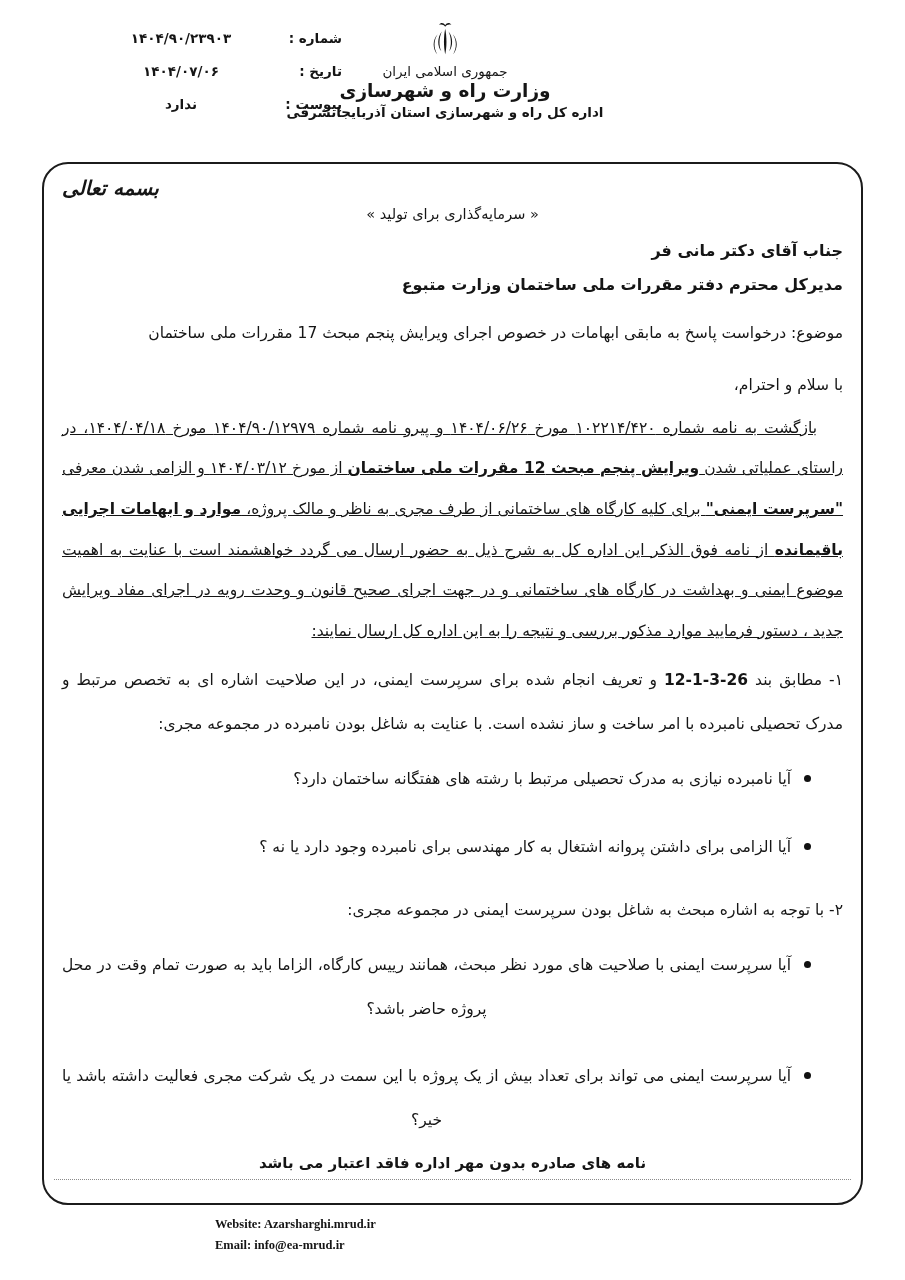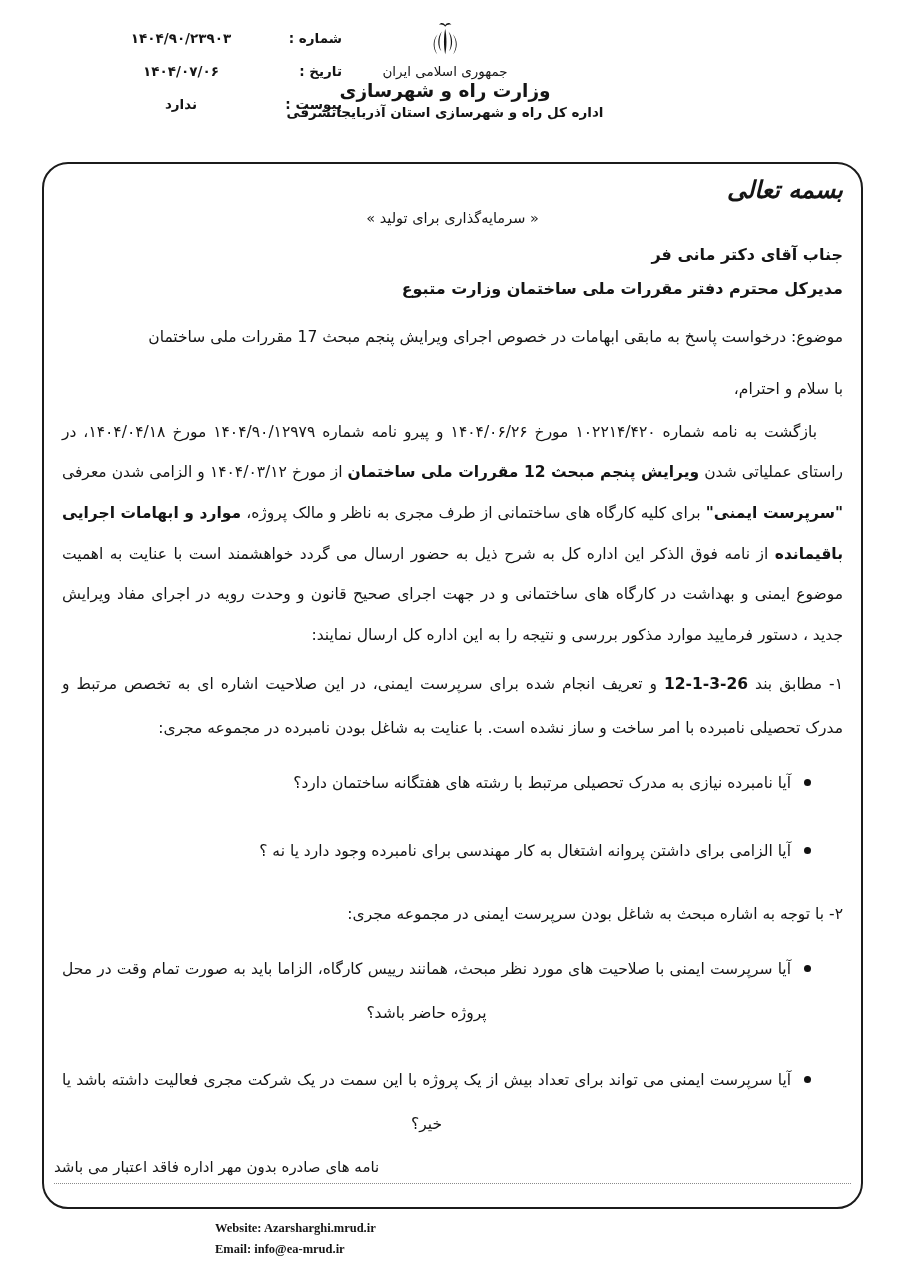--- a/index.html
+++ b/index.html
@@ -20,34 +20,34 @@
   .lh-row{display:flex;margin-bottom:17px;align-items:baseline;}
   .lh-label{width:72px;flex:none;}
   .lh-value{flex:1;text-align:center;}
 
   
   .frame{
     flex:1;margin:10px 42px 0 42px;border:2.5px solid #1b1b1b;border-radius:26px;
     padding:8px 18px 0 18px;direction:rtl;display:flex;flex-direction:column;
     box-sizing:border-box;font-size:15.5px;
   }
-  .besmele{text-align:right;font-weight:700;font-style:italic;font-size:24px;margin-top:4px;}
+  .besmele{text-align:left;font-weight:700;font-style:italic;font-size:20px;margin-top:4px;}
   .slogan{text-align:center;font-size:14.5px;margin-top:6px;margin-bottom:12px;}
   .recipient{text-align:right;font-weight:700;font-size:16px;line-height:2.1;}
   .subject{margin-top:16px;line-height:2.1;}
   .salutation{margin-top:26px;}
-  .para{margin:14px 0 0 0;text-align:justify;text-indent:26px;line-height:2.62;}
+  .para{margin:14px 0 0 0;text-align:justify;text-indent:26px;line-height:2.62;text-decoration:underline;}
   .item{margin:8px 0 0 0;text-align:justify;line-height:2.8;}
   .b{font-weight:700;}
   .bullet{display:flex;gap:13px;margin:12px 32px 12px 0;line-height:2.8;}
   .dot{width:7px;height:7px;border-radius:50%;background:#111;flex:none;margin-top:17px;}
   .bullet .text{flex:1;text-align:right;}
   .bullet.multi .text{text-align:justify;text-align-last:center;}
   .stamp-note{
-    margin:auto -8px 23px -8px;text-align:left;font-weight:400;font-size:15px;
+    margin:auto -8px 23px -8px;text-align:center;font-weight:700;font-size:15px;
     padding-bottom:7px;border-bottom:1.5px dotted #8a8a8a;
   }
 
   
   .contact{flex:none;display:flex;justify-content:space-between;align-items:flex-start;
     padding:9px 8px 0 0;height:76px;box-sizing:border-box;}
   .contact-left{margin-left:215px;text-align:left;direction:ltr;
     font-family:"Liberation Serif",serif;font-weight:700;font-size:12.5px;line-height:1.65;}
   .contact-right{direction:rtl;text-align:right;font-weight:700;font-size:11.5px;line-height:1.8;}
   .phones{direction:ltr;display:flex;justify-content:flex-end;gap:36px;}

